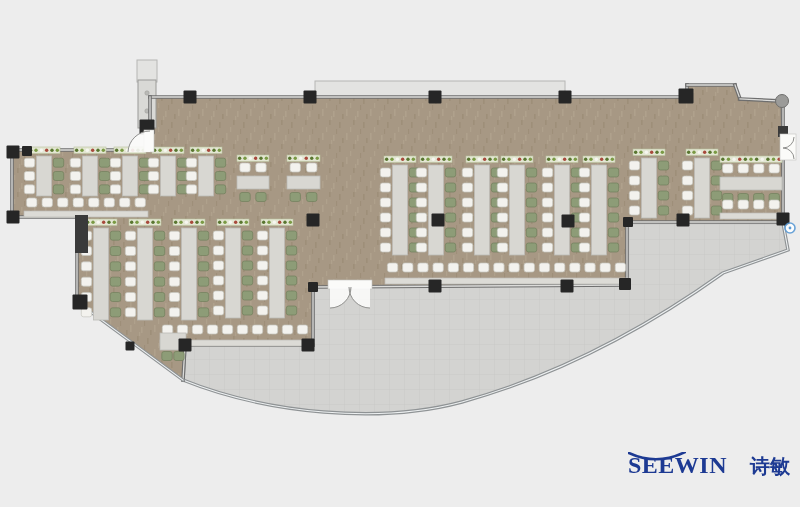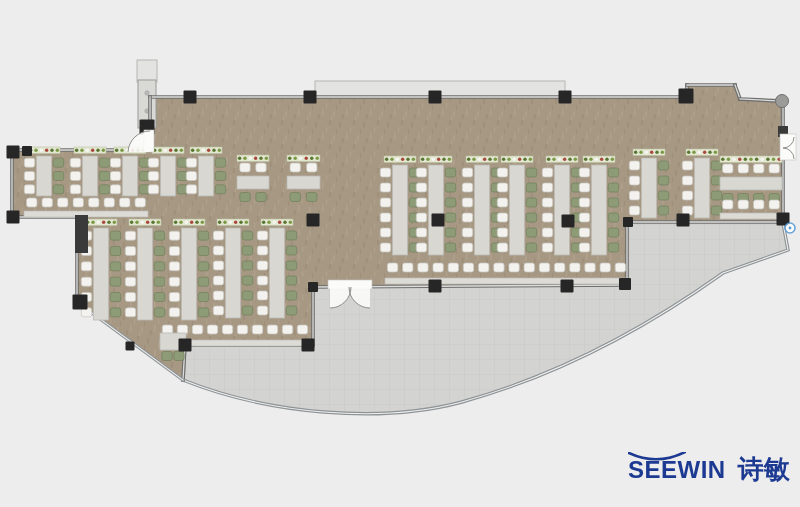--- a/index.html
+++ b/index.html
@@ -1,26 +1,26 @@
 <!DOCTYPE html>
 <html><head>
 <meta charset="utf-8">
 <style>
   html,body{margin:0;padding:0;background:#ededed;}
   .stage{
     position:relative;width:800px;height:507px;overflow:hidden;
-    font-family:Liberation Sans, sans-serif;
+    font-family:Liberation Serif, serif;
   }
   .stage svg{position:absolute;left:0;top:0;}
   .logo{
     position:absolute;left:628px;top:452px;height:40px;width:170px;
     display:flex;align-items:baseline;white-space:nowrap;
   }
   .logo-latin{font-size:24px;font-weight:bold;letter-spacing:.5px;}
-  .logo-cjk{font-size:26px;font-weight:bold;margin-left:12px;}
+  .logo-cjk{font-size:20px;font-weight:bold;margin-left:23px;}
   .logo-swoosh{position:absolute;left:55px;top:23px;}
 </style>
 </head>
 <body>
 
 <div class="stage" style="background: rgb(237, 237, 237);">
   <svg id="plan-svg" width="800" height="507" viewBox="0 0 800 507">
       <defs>
         <pattern id="wood" width="24" height="24" patternUnits="userSpaceOnUse">
           <rect x="0" y="0" width="24" height="24" fill="#a79884"></rect>

